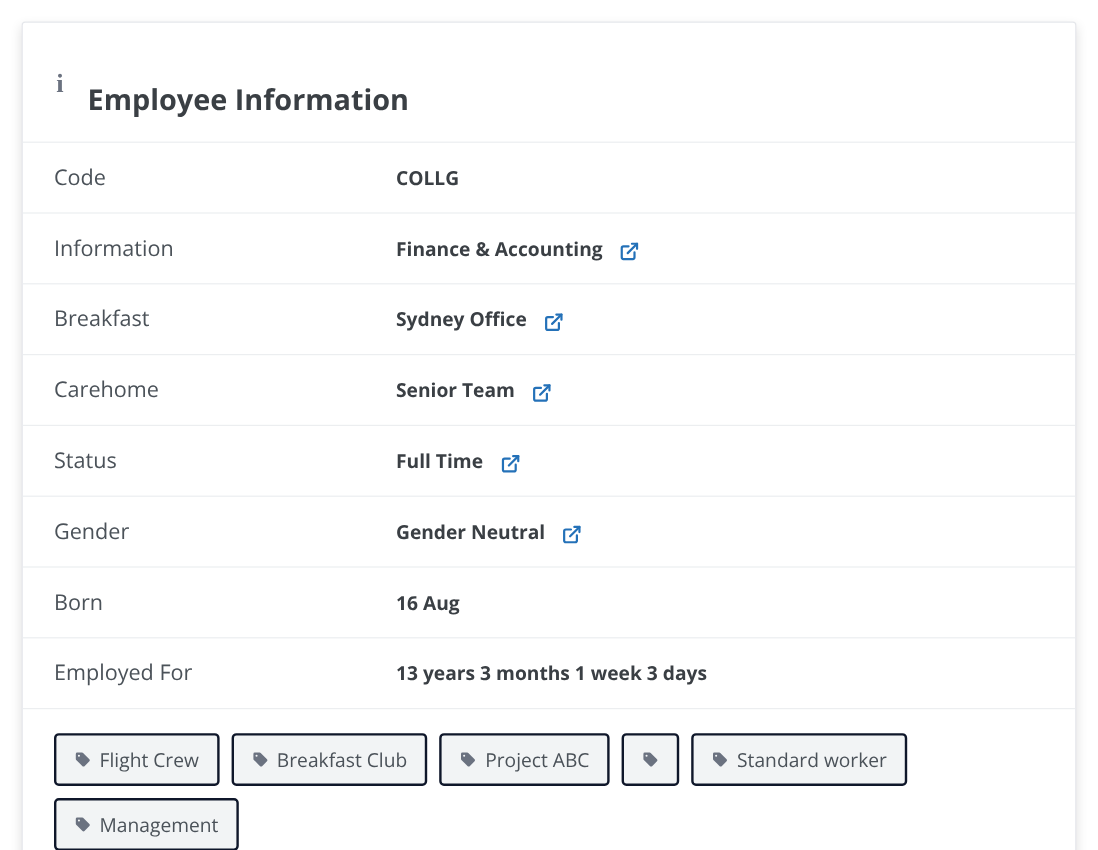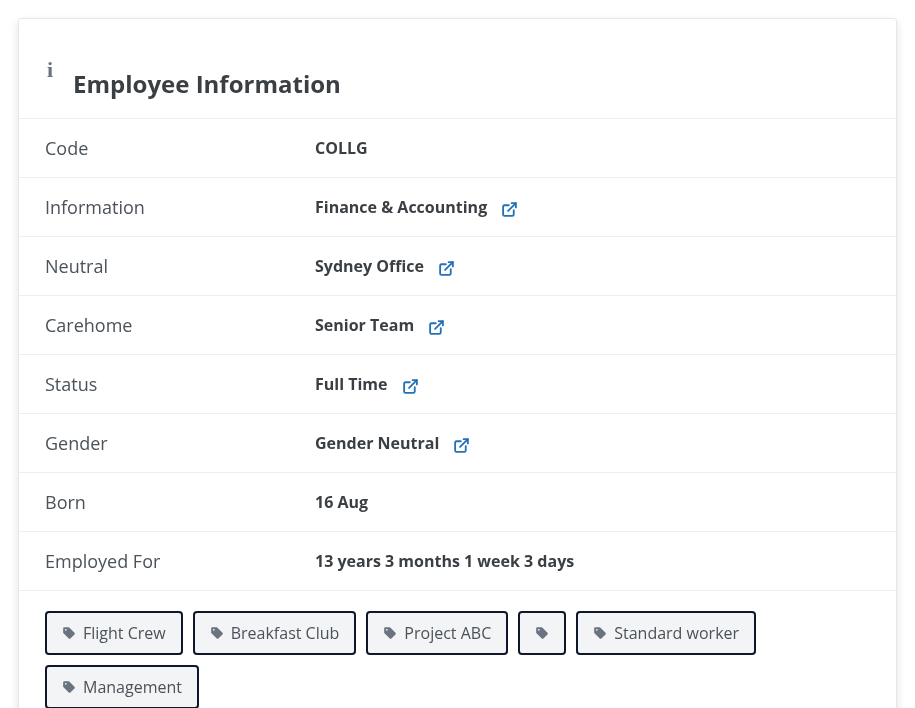--- a/index.html
+++ b/index.html
@@ -38,20 +38,21 @@
       font-size: 24px;
       font-weight: 700;
       color: #3a3f44;
       margin-top: 28px;
     }
     .info-row {
       display: flex;
       align-items: center;
       padding: 17px 26px;
       border-top: 1px solid #eceef0;
+      gap: 15px;
     }
     .info-label {
       width: 270px;
       font-size: 18px;
       font-weight: 400;
       color: #4b5259;
     }
     .info-value {
       font-size: 16px;
       font-weight: 700;
@@ -121,21 +122,21 @@
         <svg viewBox="0 0 24 24" fill="none" stroke="currentColor" stroke-width="2.6" stroke-linecap="round" stroke-linejoin="round">
             <path d="M18 13v6a2 2 0 0 1-2 2H5a2 2 0 0 1-2-2V8a2 2 0 0 1 2-2h6"></path>
             <polyline points="15 3 21 3 21 9"></polyline>
             <line x1="10" y1="14" x2="21" y2="3"></line>
           </svg>
       </span>
     </span>
   </div>
 
   <div class="info-row">
-    <span class="info-label">Neutral</span>
+    <span class="info-label">Breakfast</span>
     <span class="info-value-link">
       <span class="info-value">Sydney Office</span>
       <span class="external-link-icon">
         <svg viewBox="0 0 24 24" fill="none" stroke="currentColor" stroke-width="2.6" stroke-linecap="round" stroke-linejoin="round">
             <path d="M18 13v6a2 2 0 0 1-2 2H5a2 2 0 0 1-2-2V8a2 2 0 0 1 2-2h6"></path>
             <polyline points="15 3 21 3 21 9"></polyline>
             <line x1="10" y1="14" x2="21" y2="3"></line>
           </svg>
       </span>
     </span>

